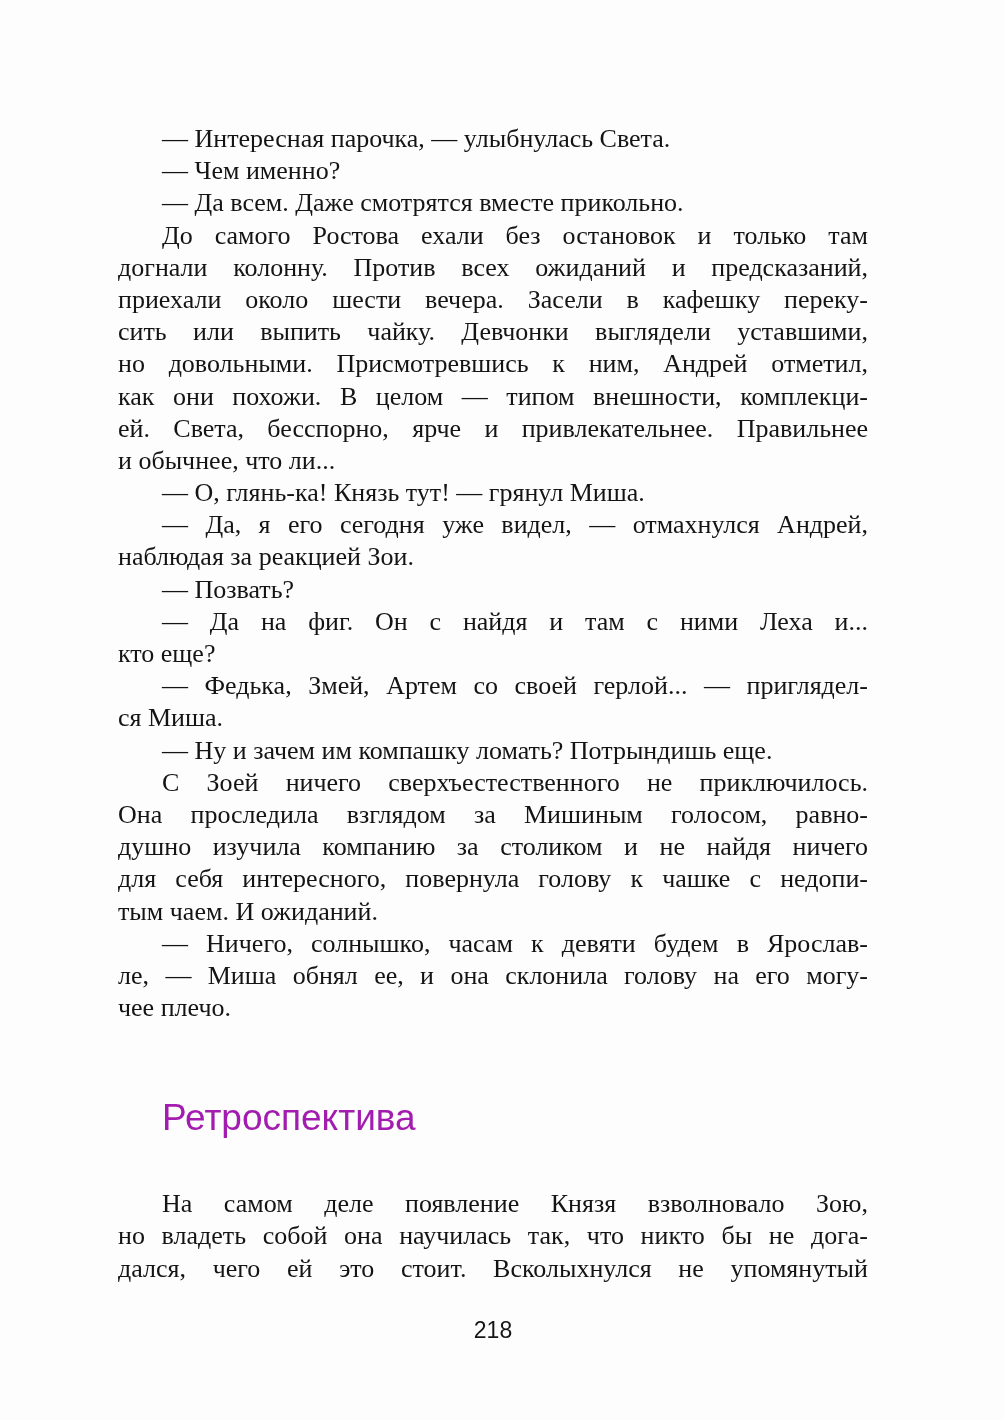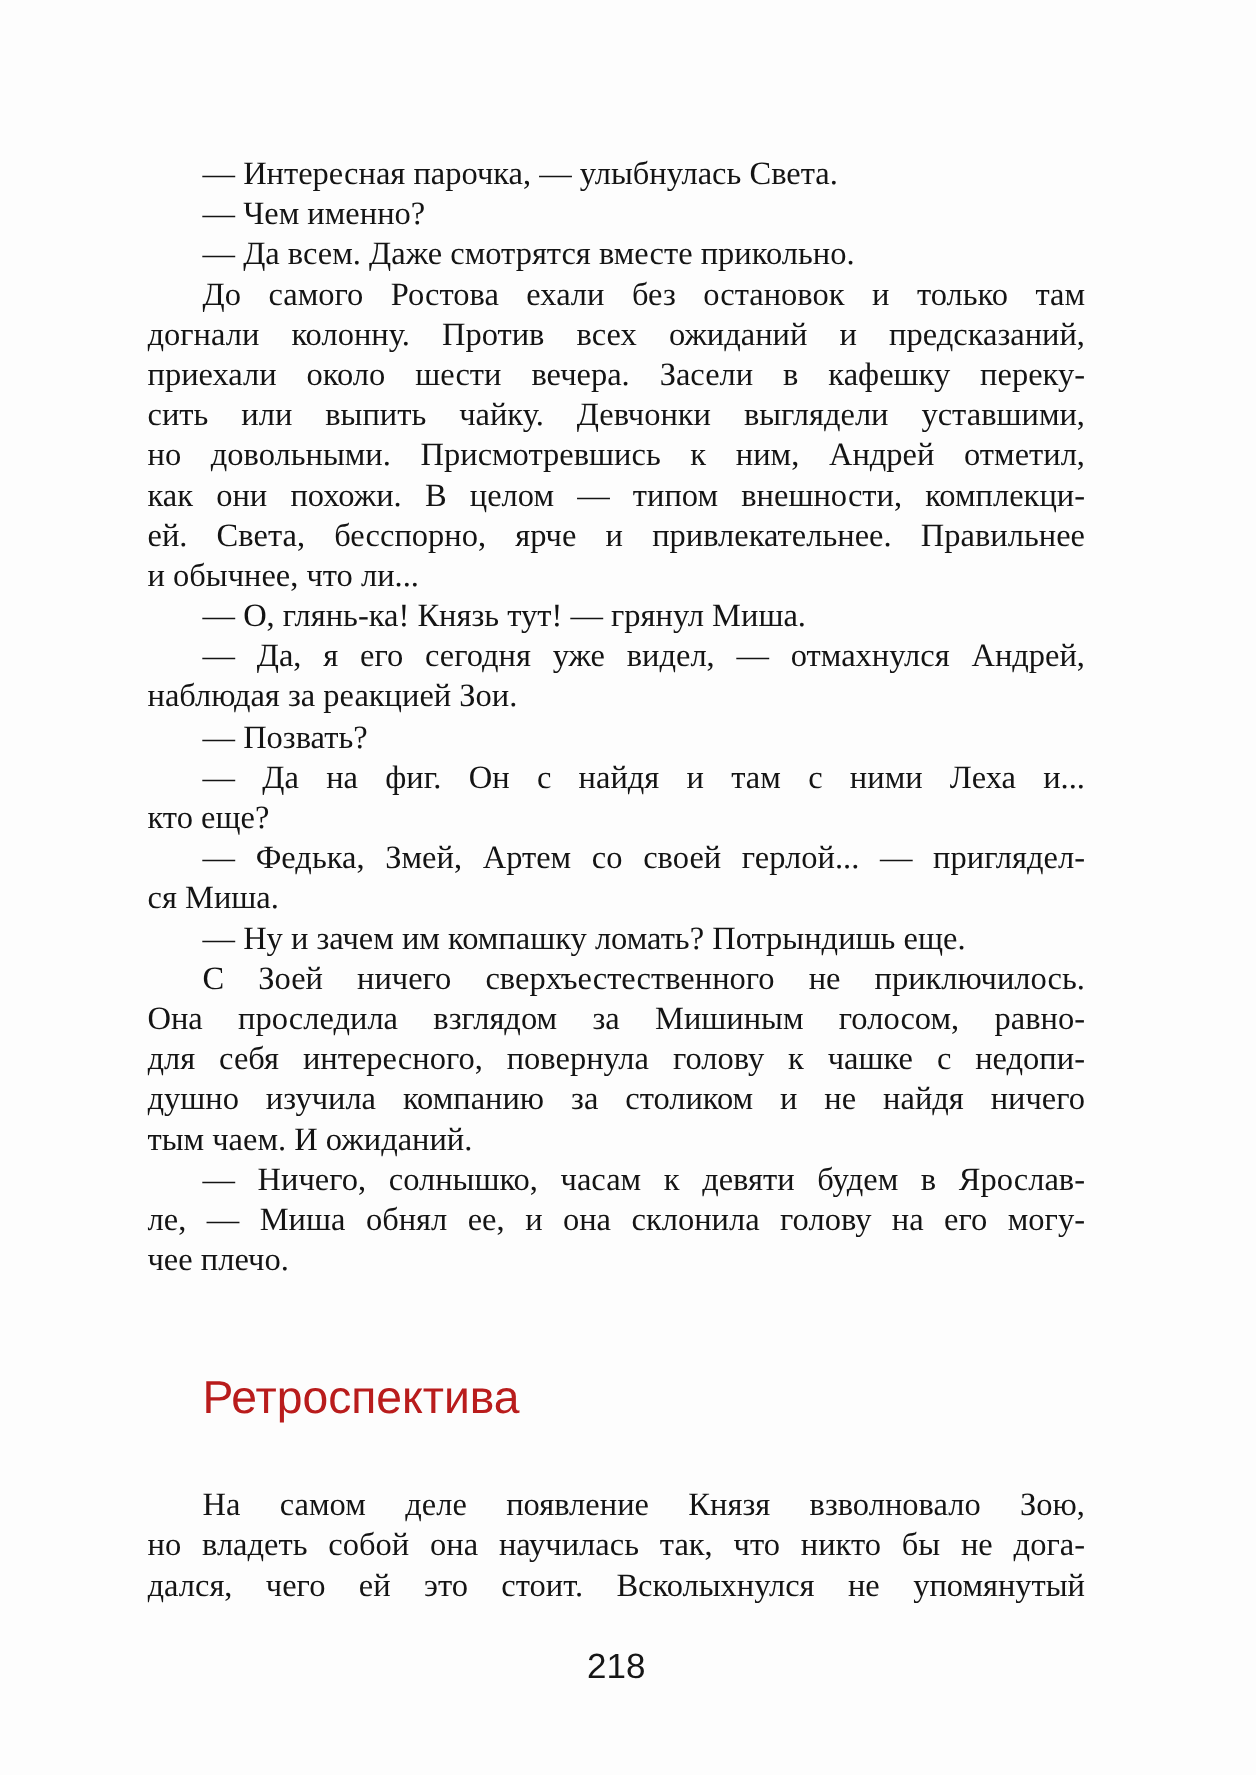--- a/index.html
+++ b/index.html
@@ -32,32 +32,32 @@
     text-align: justify;
     text-align-last: justify;
   }
   .line.first { text-indent: 44px; }
   .line.last  { text-align-last: left; }
   .heading {
     font-family: "Liberation Sans", "DejaVu Sans", sans-serif;
     font-size: 37px;
     line-height: 50px;
     font-weight: 400;
-    color: #b91c1c;
+    color: #a21caf;
     margin: 69px 0 45px 0;
     padding-left: 44px;
   }
   .page-number {
     position: absolute;
     left: 118px;
     top: 1317px;
     width: 750px;
     text-align: center;
     font-family: "Liberation Sans", "DejaVu Sans", sans-serif;
-    font-size: 28px;
+    font-size: 23px;
     color: #161616;
   }
 </style>
 </head>
 <body>
 
 <div class="page">
   <div class="text-block" id="text-block">
       <div class="paragraph">
         <div class="line first last">— Интересная парочка, — улыбнулась Света.</div>
@@ -95,22 +95,22 @@
       <div class="paragraph">
         <div class="line first">— Федька, Змей, Артем со своей герлой... — приглядел-</div>
         <div class="line last">ся Миша.</div>
       </div>
       <div class="paragraph">
         <div class="line first last">— Ну и зачем им компашку ломать? Потрындишь еще.</div>
       </div>
       <div class="paragraph">
         <div class="line first">С Зоей ничего сверхъестественного не приключилось.</div>
         <div class="line">Она проследила взглядом за Мишиным голосом, равно-</div>
+        <div class="line">душно изучила компанию за столиком и не найдя ничего</div>
         <div class="line">для себя интересного, повернула голову к чашке с недопи-</div>
-        <div class="line">душно изучила компанию за столиком и не найдя ничего</div>
         <div class="line last">тым чаем. И ожиданий.</div>
       </div>
       <div class="paragraph">
         <div class="line first">— Ничего, солнышко, часам к девяти будем в Ярослав-</div>
         <div class="line">ле, — Миша обнял ее, и она склонила голову на его могу-</div>
         <div class="line last">чее плечо.</div>
       </div>
       <div class="heading">Ретроспектива</div>
       <div class="paragraph">
         <div class="line first">На самом деле появление Князя взволновало Зою,</div>

